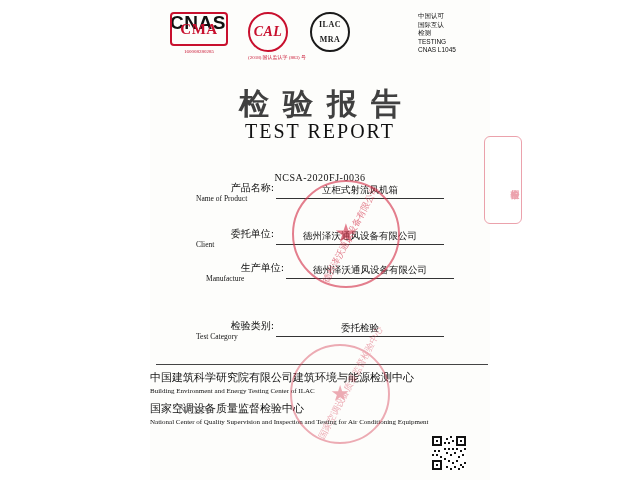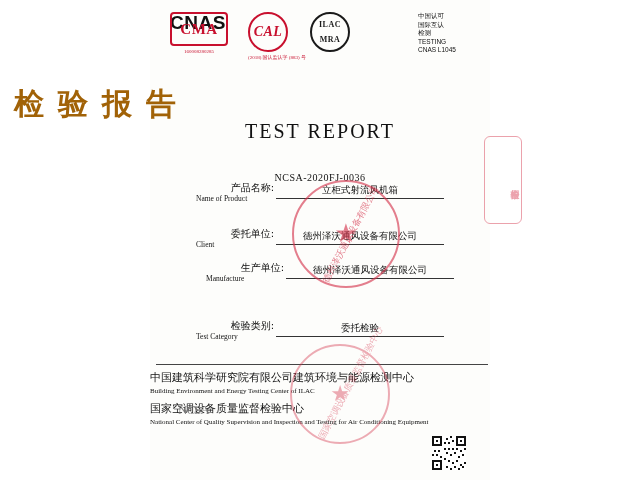--- a/index.html
+++ b/index.html
@@ -106,24 +106,25 @@
     font-family: "Liberation Sans", sans-serif;
     white-space: nowrap;
   }
 
   
   .title-cn {
     position: absolute;
     left: 0;
     right: 0;
     top: 84px;
+    text-align: center;
     font-size: 30px;
     letter-spacing: 14px;
     text-indent: 14px;
-    color: #a16207;
+    color: #404040;
     font-family: "DejaVu Sans", sans-serif;
     font-weight: bold;
   }
   .title-en {
     position: absolute;
     left: 0;
     right: 0;
     top: 120px;
     text-align: center;
     font-size: 20px;

